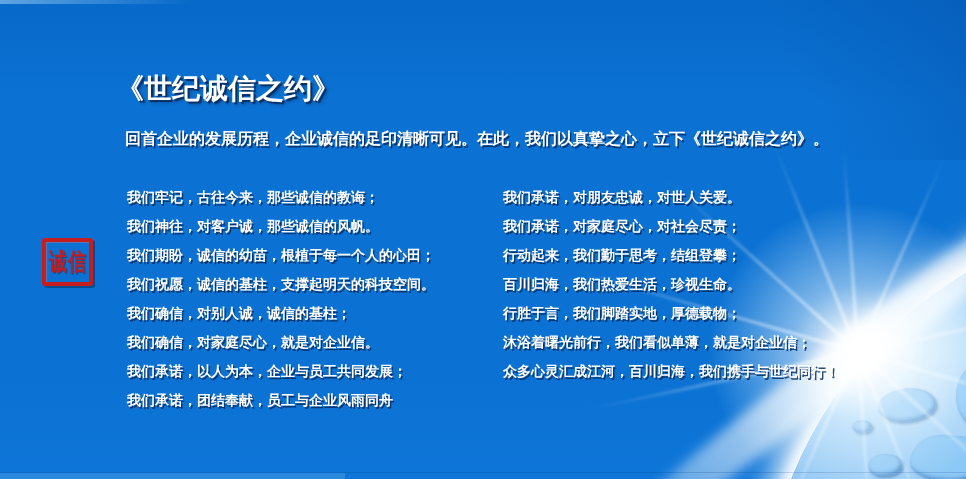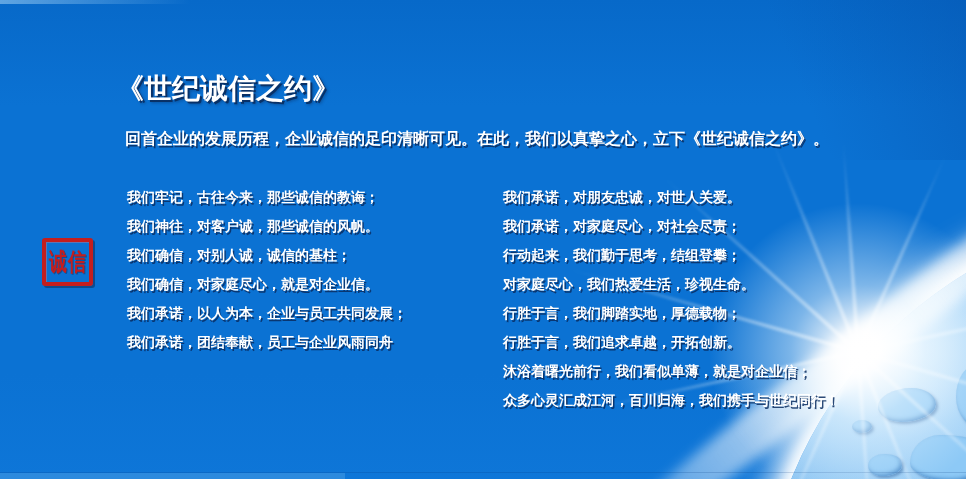--- a/index.html
+++ b/index.html
@@ -103,30 +103,31 @@
     <span>诚</span>
     <span>信</span>
   </div>
 
   <div class="title">《世纪诚信之约》</div>
   <div class="subtitle">回首企业的发展历程，企业诚信的足印清晰可见。在此，我们以真挚之心，立下《世纪诚信之约》。</div>
 
   <div class="col left">
     <div class="line">我们牢记，古往今来，那些诚信的教诲；</div>
     <div class="line">我们神往，对客户诚，那些诚信的风帆。</div>
+    <div class="line">我们期盼，诚信的幼苗，根植于每一个人的心田；</div>
+    <div class="line">我们祝愿，诚信的基柱，支撑起明天的科技空间。</div>
     <div class="line">我们确信，对别人诚，诚信的基柱；</div>
     <div class="line">我们确信，对家庭尽心，就是对企业信。</div>
     <div class="line">我们承诺，以人为本，企业与员工共同发展；</div>
     <div class="line">我们承诺，团结奉献，员工与企业风雨同舟</div>
   </div>
 
   <div class="col right">
     <div class="line">我们承诺，对朋友忠诚，对世人关爱。</div>
     <div class="line">我们承诺，对家庭尽心，对社会尽责；</div>
     <div class="line">行动起来，我们勤于思考，结组登攀；</div>
-    <div class="line">对家庭尽心，我们热爱生活，珍视生命。</div>
+    <div class="line">百川归海，我们热爱生活，珍视生命。</div>
     <div class="line">行胜于言，我们脚踏实地，厚德载物；</div>
-    <div class="line">行胜于言，我们追求卓越，开拓创新。</div>
     <div class="line">沐浴着曙光前行，我们看似单薄，就是对企业信；</div>
     <div class="line">众多心灵汇成江河，百川归海，我们携手与世纪同行！</div>
   </div>
 
 </div>
 
 </body></html>

